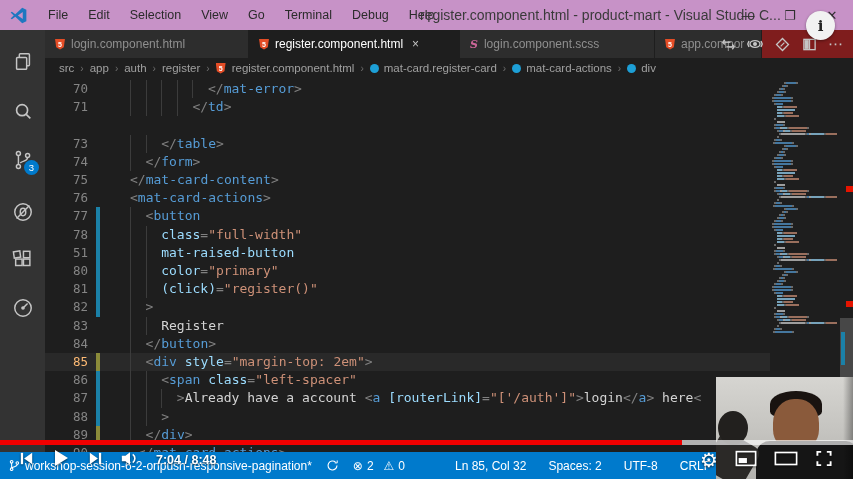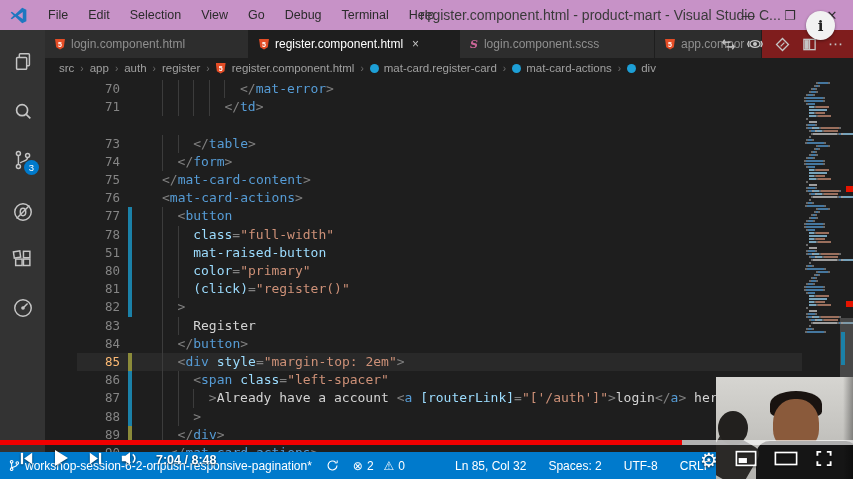--- a/index.html
+++ b/index.html
@@ -37,21 +37,21 @@
   .crumb{display:flex;align-items:center;}
   .crumb-sep{color:#6e6e6e;margin:0 6px;font-size:10px;}
   
   .activitybar{position:absolute;left:0;top:30px;width:45px;bottom:0;background:#333333;z-index:8;}
   .ab-icon{position:absolute;left:0;width:45px;height:40px;display:flex;align-items:center;justify-content:center;color:#c5c5c5;}
   .ab-badge{position:absolute;left:24px;top:20px;width:15px;height:15px;border-radius:50%;background:var(--accent);
             color:#fff;font-size:9.5px;display:flex;align-items:center;justify-content:center;}
   .gear-glyph{font-size:21px;color:#c5c5c5;font-family:"DejaVu Sans",sans-serif;}
   
   .editor{position:absolute;left:45px;top:78px;right:0;bottom:0;overflow:hidden;z-index:1;
-          font-family:"DejaVu Sans Mono",monospace;font-size:13px;margin-left:32px;}
+          font-family:"DejaVu Sans Mono",monospace;font-size:13px;}
   .code-line{position:absolute;left:0;height:18.2px;width:725px;line-height:18.2px;white-space:pre;}
   .code-line.current{background:rgba(255,255,255,.05);}
   .ln{position:absolute;left:0;top:0;width:43px;text-align:right;color:#858585;font-size:12.5px;}
   .code-line.current .ln{color:#fdba74;}
   .gutter-marker{position:absolute;left:51px;top:0;width:4px;height:18.2px;}
   .indent-guide{position:absolute;top:0;width:1px;height:18.2px;background:#3c3c3c;}
   .code-text{position:absolute;top:0;}
   .tk-p{color:#808080}.tk-t{color:#569cd6}.tk-a{color:#9cdcfe}.tk-s{color:#ce9178}.tk-x{color:#d4d4d4}
   
   .minimap{position:absolute;left:725px;top:4px;width:70px;bottom:0;}
@@ -91,22 +91,22 @@
   <div class="titlebar">
     <svg class="vscode-logo" viewBox="0 0 16 16">
       <path fill="#1f77c0" d="M11.5 0.8 5 6.9 1.8 4.5 0.6 5.1l2.9 2.9-2.9 2.9 1.2.6L5 9.1l6.5 6.1 3.9-1.9V2.7L11.5.8zM12 4.6v6.8L7.4 8 12 4.6z"></path>
     </svg>
     <div style="display:flex">
         <span class="menu-item">File</span>
         <span class="menu-item">Edit</span>
         <span class="menu-item">Selection</span>
         <span class="menu-item">View</span>
         <span class="menu-item">Go</span>
+        <span class="menu-item">Terminal</span>
         <span class="menu-item">Debug</span>
-        <span class="menu-item">Terminal</span>
         <span class="menu-item">Help</span>
       </div>
     <div class="win-title">register.component.html - product-mart - Visual Studio C...</div>
     <div class="win-controls">
       <div class="win-btn">—</div>
       <div class="win-btn">❐</div>
       <div class="win-btn">✕</div>
     </div>
   </div>
 

